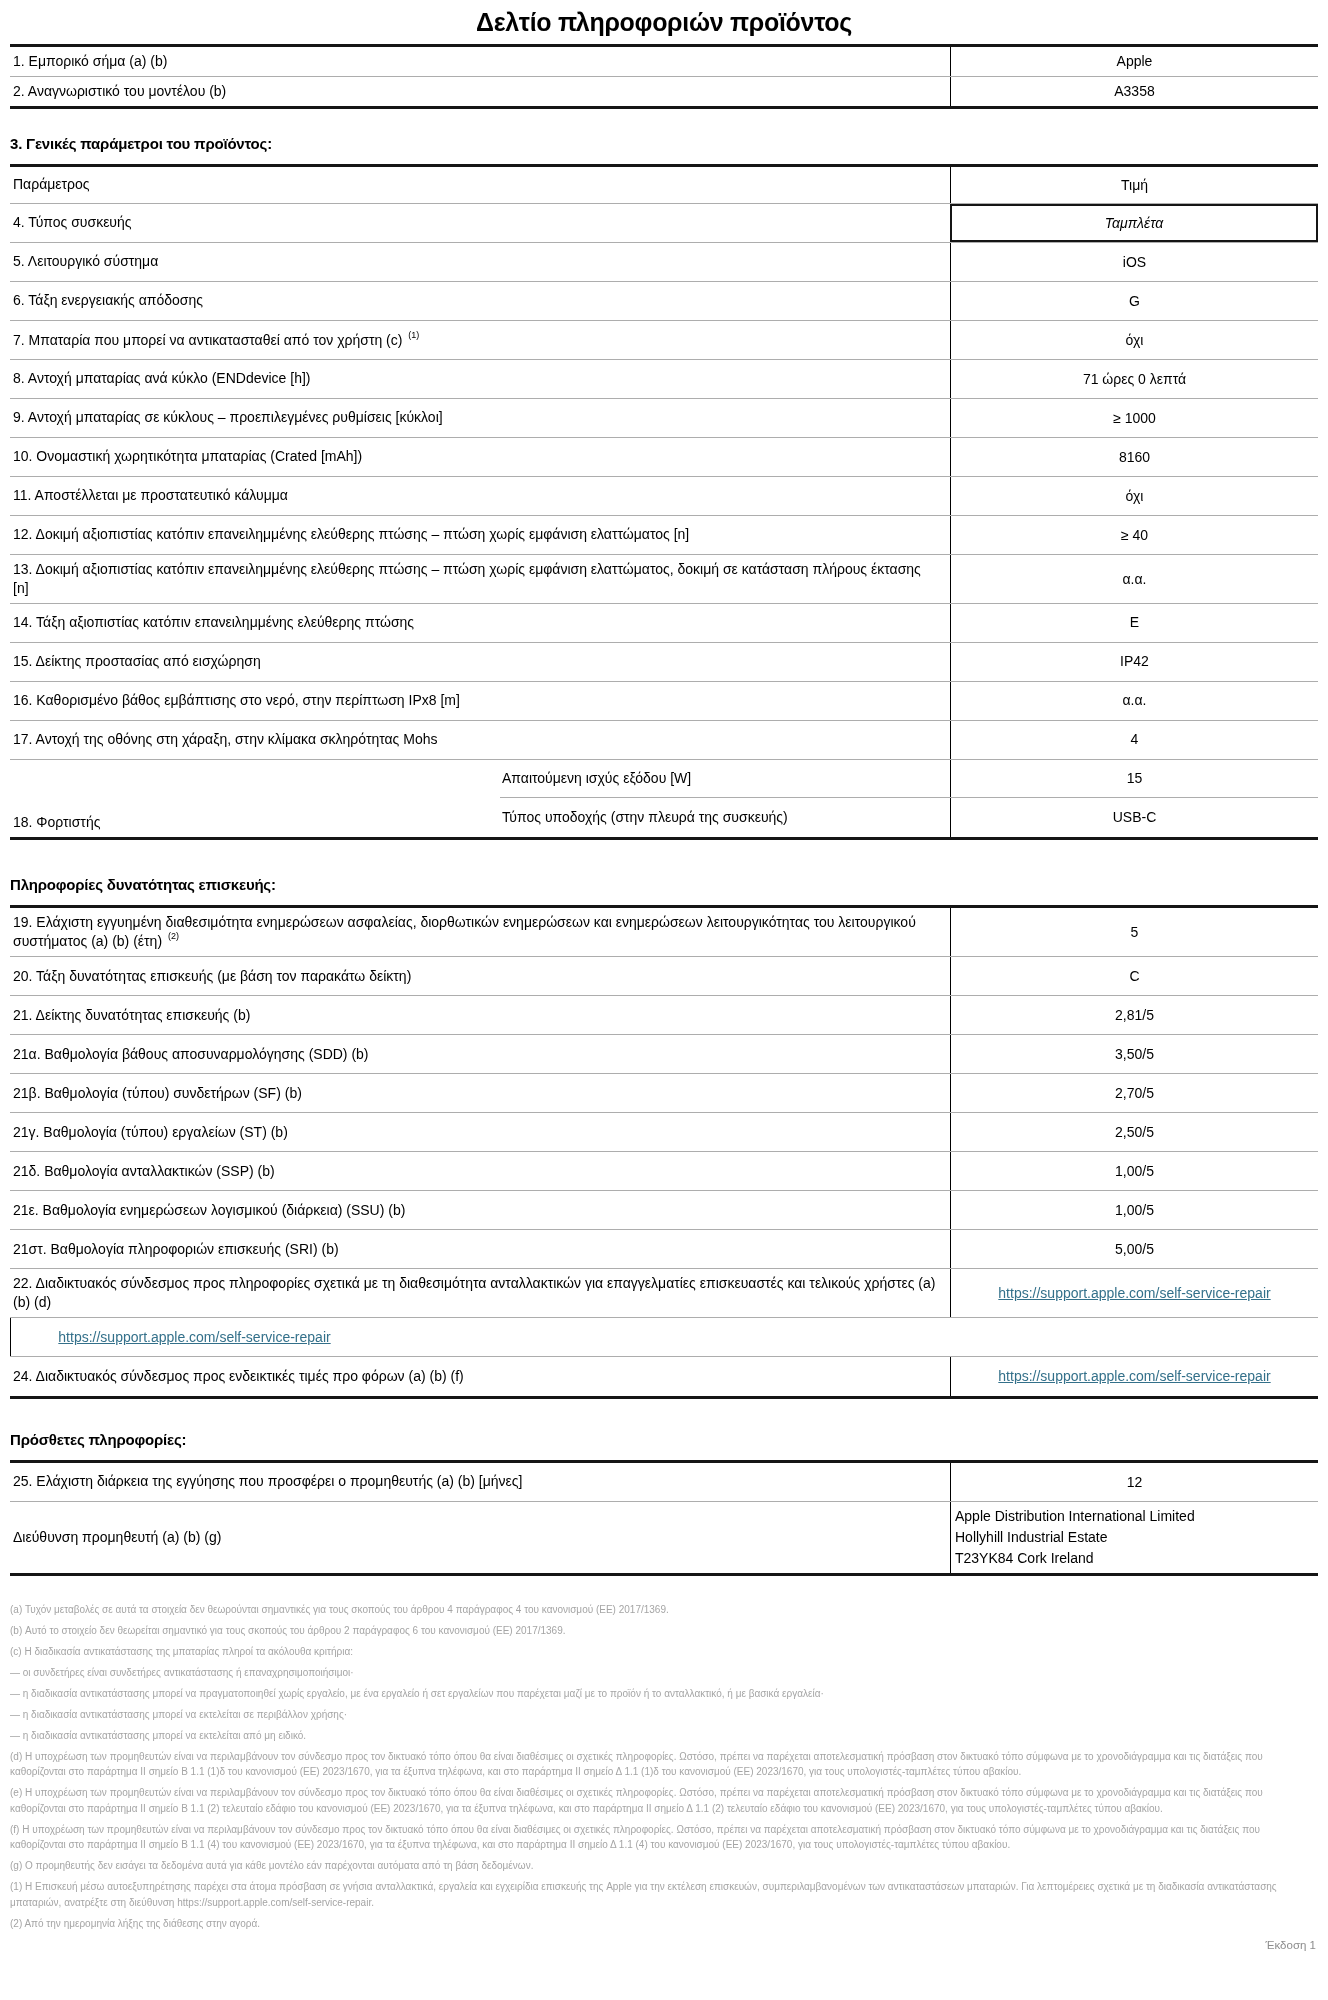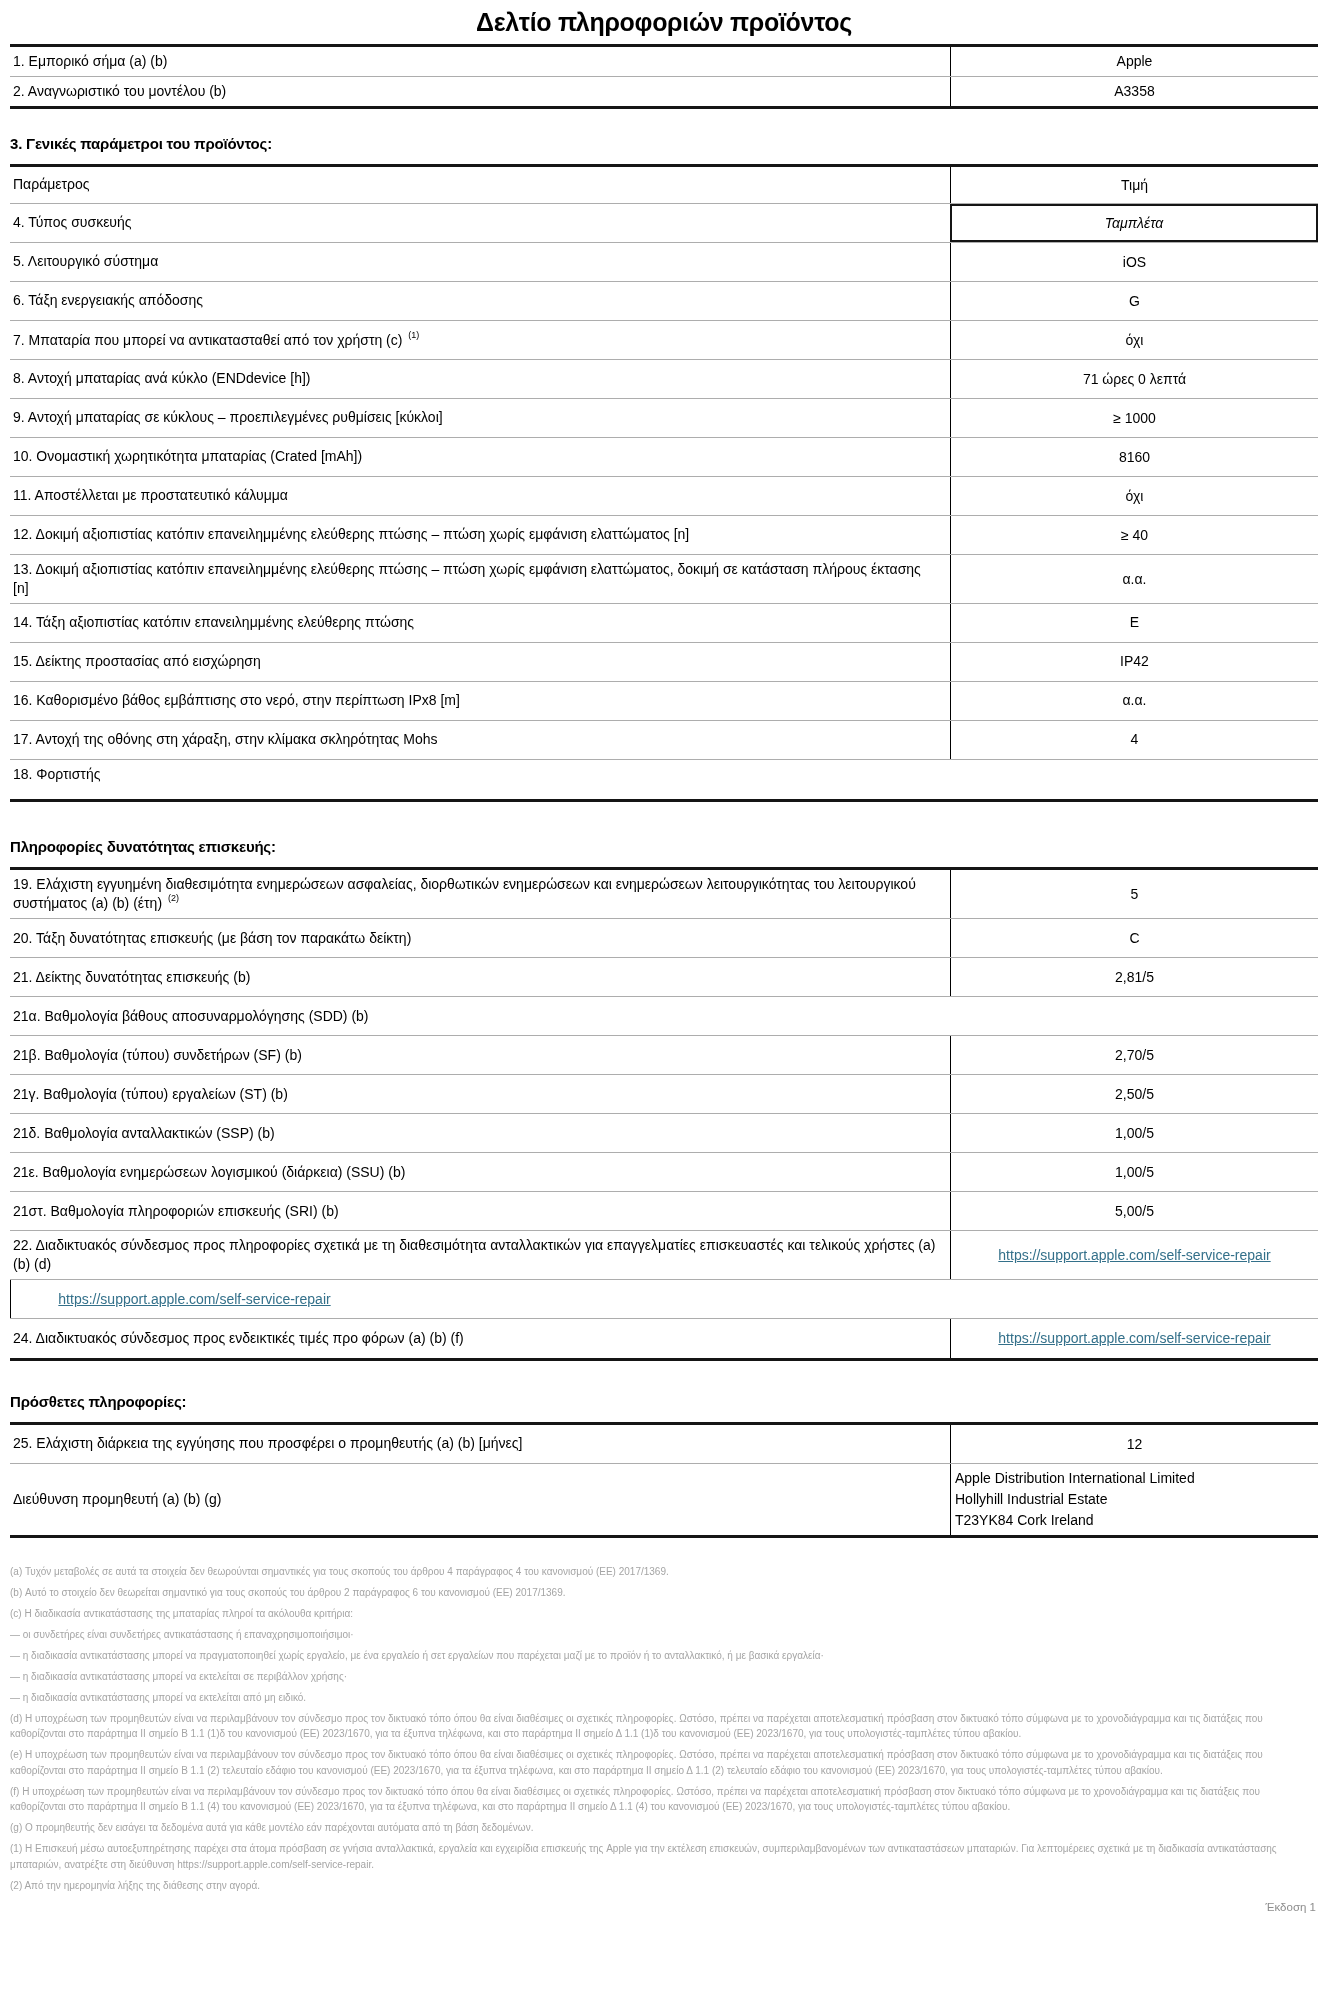--- a/index.html
+++ b/index.html
@@ -31,21 +31,21 @@
     width:368px; border-left:1px solid #000;
     justify-content:center; text-align:center; padding:4px 6px; line-height:1.3;
   }
   .boxed { border:2.5px solid #151515;font-style:italic; }
   .sup { font-size:9px; position:relative; top:-1px; margin-left:2px; }
   .section-heading { font-size:15px; font-weight:bold; letter-spacing:-0.2px; }
   .h-general   { margin:26px 0 12px 0; }
   .h-repair    { margin:36px 0 12px 0; }
   .h-additional{ margin:32px 0 12px 0; }
   
-  .charger-lbl { width:490px; padding:5px 10px 5px 3px; align-items:flex-start; }
+  .charger-lbl { width:490px; padding:5px 10px 5px 3px; align-items:flex-end; }
   .charger-mid { width:818px; display:flex; flex-direction:column; }
   .subrow { display:flex; align-items:stretch; min-height:38.5px; flex:1; }
   .subrow:first-child { border-bottom:1.5px solid #adadad; }
   .sub-lbl { width:450px; padding:5px 10px 5px 2px; }
   .sub-val { width:368px; }
   a.link { color:#33708a; text-decoration:underline; }
   
   .addr { justify-content:flex-start; text-align:left; padding:4px 4px; }
   .addr-lines { line-height:1.5; }
   
@@ -166,20 +166,34 @@
       <div class="cell lbl">
           <div class="lt">17. Αντοχή της οθόνης στη χάραξη, στην κλίμακα σκληρότητας Mohs</div>
         </div>
       <div class="cell val">4</div>
     </div>
 
     <div class="row">
       <div class="cell charger-lbl">
           <div class="lt">18. Φορτιστής</div>
         </div>
+      <div class="charger-mid">
+        <div class="subrow">
+          <div class="cell sub-lbl">
+              <div class="lt">Απαιτούμενη ισχύς εξόδου [W]</div>
+            </div>
+          <div class="cell val sub-val">15</div>
+        </div>
+        <div class="subrow">
+          <div class="cell sub-lbl">
+              <div class="lt">Τύπος υποδοχής (στην πλευρά της συσκευής)</div>
+            </div>
+          <div class="cell val sub-val">USB-C</div>
+        </div>
+      </div>
     </div>
   </div>
 
   <div class="section-heading h-repair">Πληροφορίες δυνατότητας επισκευής:</div>
 
   <div class="tbl">
     <div class="row">
       <div class="cell lbl">
           <div class="lt"><span>19. Ελάχιστη εγγυημένη διαθεσιμότητα ενημερώσεων ασφαλείας, διορθωτικών ενημερώσεων και ενημερώσεων λειτουργικότητας του λειτουργικού συστήματος (a) (b) (έτη)</span> <sup class="sup">(2)</sup></div>
         </div>
@@ -194,20 +208,21 @@
     <div class="row">
       <div class="cell lbl">
           <div class="lt">21. Δείκτης δυνατότητας επισκευής (b)</div>
         </div>
       <div class="cell val">2,81/5</div>
     </div>
     <div class="row">
       <div class="cell lbl">
           <div class="lt">21α. Βαθμολογία βάθους αποσυναρμολόγησης (SDD) (b)</div>
         </div>
+      <div class="cell val">3,50/5</div>
     </div>
     <div class="row">
       <div class="cell lbl">
           <div class="lt">21β. Βαθμολογία (τύπου) συνδετήρων (SF) (b)</div>
         </div>
       <div class="cell val">2,70/5</div>
     </div>
     <div class="row">
       <div class="cell lbl">
           <div class="lt">21γ. Βαθμολογία (τύπου) εργαλείων (ST) (b)</div>

